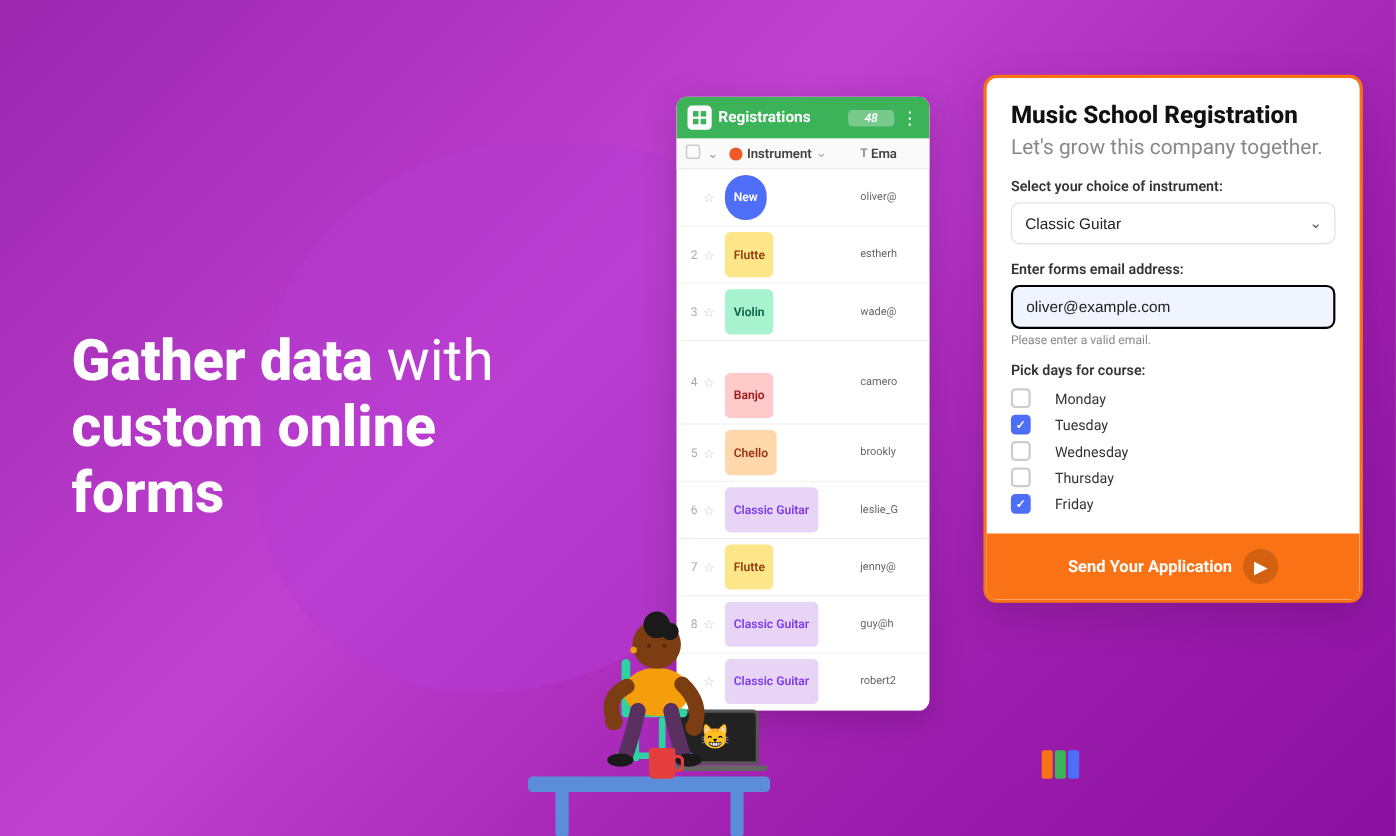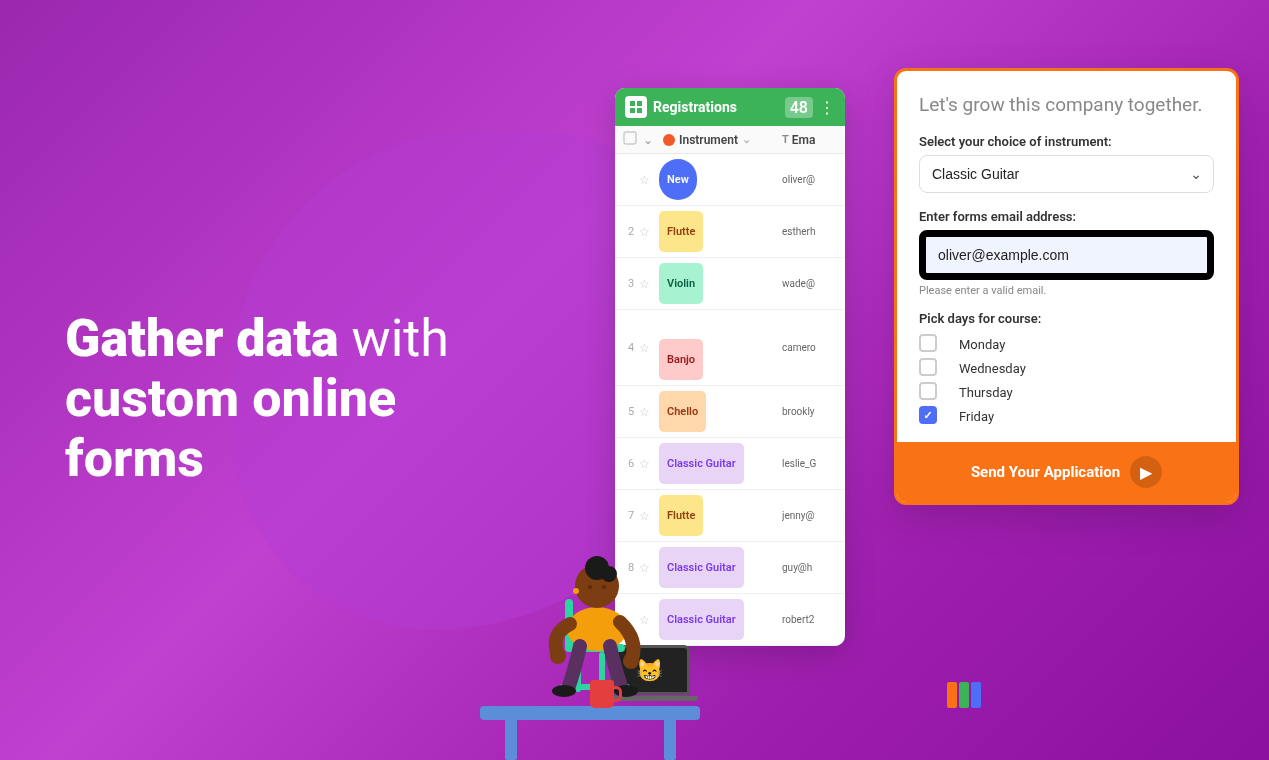--- a/index.html
+++ b/index.html
@@ -22,21 +22,21 @@
       height: 500px;
       background: rgba(180, 60, 210, 0.5);
       border-radius: 50% 40% 60% 40%;
       z-index: 0;
     }
 
     
     .hero-text {
       position: absolute;
       left: 65px;
-      top: 309px;
+      top: 298px;
       z-index: 2;
       color: white;
       max-width: 420px;
     }
     .hero-text h1 {
       font-size: 52px;
       font-weight: 800;
       line-height: 1.15;
     }
     .hero-text h1 span.bold { font-weight: 900; }
@@ -74,24 +74,25 @@
     .table-header-icon svg { display: block; }
     .table-title {
       font-size: 14px;
       font-weight: 700;
       color: white;
       flex: 1;
     }
     .table-count {
       background: rgba(255,255,255,0.3);
       color: white;
-      font-size: 16px;
+      font-size: 11px;
       font-weight: 600;
       border-radius: 4px;
-      padding: 1px 5px;
+      padding: 1px 15px;
+      font-style: italic;
     }
     .table-menu-icon {
       color: white;
       font-size: 16px;
       cursor: pointer;
     }
 
     .table-col-headers {
       display: flex;
       align-items: center;
@@ -222,21 +223,21 @@
       top: 50%;
       transform: translateY(-50%);
       color: #555;
       font-size: 14px;
       pointer-events: none;
     }
 
     .form-input {
       width: 100%;
       padding: 10px 12px;
-      border: 7px solid #000000;
+      border: 2px solid #000000;
       border-radius: 8px;
       font-size: 14px;
       color: #222;
       outline: none;
       margin-bottom: 4px;
       background: #f0f4ff;
     }
     .form-input-hint {
       font-size: 11px;
       color: #888;
@@ -533,20 +534,21 @@
       <span class="row-badge">
         <span class="badge badge-classic-guitar">Classic Guitar</span>
       </span>
       <span class="row-email">robert2</span>
     </div>
     </div>
 </div>
 
 <div class="form-panel">
   <div class="form-body">
+    <div class="form-title">Music School Registration</div>
     <div class="form-subtitle">Let's grow this company together.</div>
 
     <div class="form-label">Select your choice of instrument:</div>
     <div class="form-select-wrapper">
       <select class="form-select">
         <option>Classic Guitar</option>
         <option>Violin</option>
         <option>Flutte</option>
         <option>Banjo</option>
         <option>Chello</option>
@@ -558,20 +560,24 @@
     <input class="form-input" type="email" value="oliver@example.com" style="">
     <div class="form-input-hint">Please enter a valid email.</div>
 
     <div class="days-label">Pick days for course:</div>
     <div class="days-list" id="days-list">
         <div class="day-item">
       <div class="day-checkbox "></div>
       <span class="day-name">Monday</span>
     </div>
         <div class="day-item">
+      <div class="day-checkbox checked"></div>
+      <span class="day-name">Tuesday</span>
+    </div>
+        <div class="day-item">
       <div class="day-checkbox "></div>
       <span class="day-name">Wednesday</span>
     </div>
         <div class="day-item">
       <div class="day-checkbox "></div>
       <span class="day-name">Thursday</span>
     </div>
         <div class="day-item">
       <div class="day-checkbox checked"></div>
       <span class="day-name">Friday</span>

